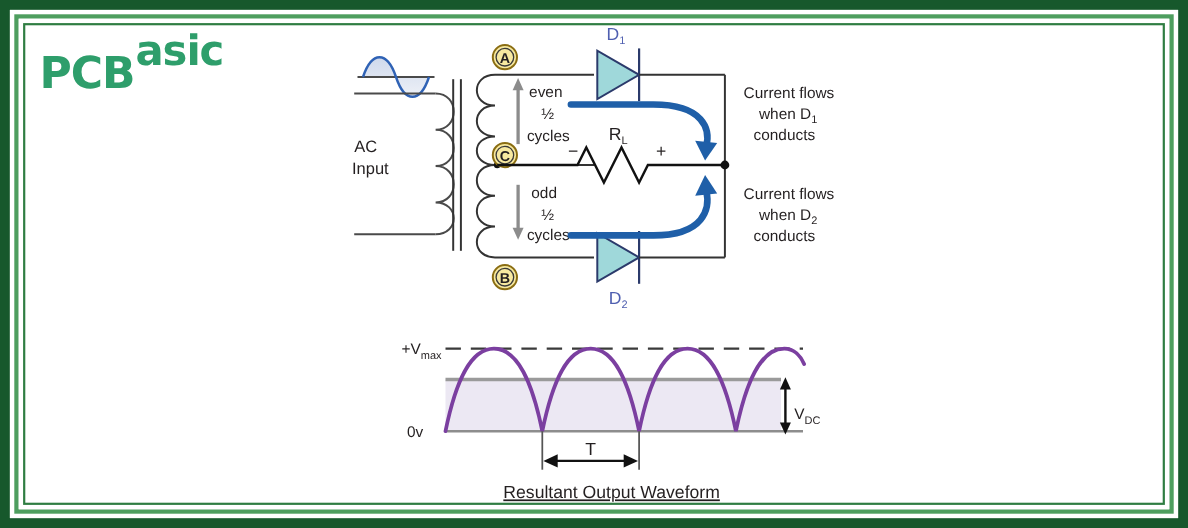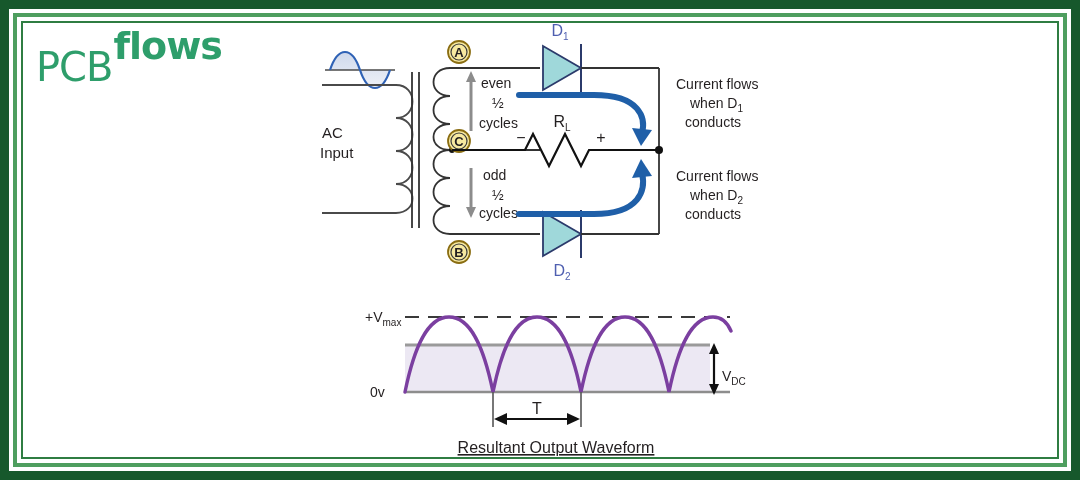--- a/index.html
+++ b/index.html
@@ -15,21 +15,21 @@
   .frame-inner{position:absolute;left:13px;top:13px;width:1054px;height:454px;
     box-sizing:border-box;border:4px solid #4e9e5f;pointer-events:none;}
   .frame-inner2{position:absolute;left:17px;top:17px;width:1046px;height:446px;
     box-sizing:border-box;border:4px solid #ffffff;pointer-events:none;}
   .frame-hair{position:absolute;left:21px;top:21px;width:1038px;height:438px;
     box-sizing:border-box;border:2px solid #2f7d42;pointer-events:none;}
 
   
   .logo{position:absolute;left:36px;top:24px;height:44px;
         display:flex;align-items:center;letter-spacing:-1px;}
-  .logo .pcb{font-family:"DejaVu Sans",sans-serif;font-size:40px;font-weight:400;
+  .logo .pcb{font-family:"DejaVu Sans",sans-serif;font-size:40px;font-weight:700;
         color:#2e9e6b;letter-spacing:-1px;margin-top:41px;}
   .logo .asic{font-family:"DejaVu Sans",sans-serif;font-size:38px;font-weight:700;
         color:#2e9e6b;letter-spacing:-1px;margin-left:1px;}
 
   
   #art{position:absolute;left:0;top:0;width:1080px;height:480px;}
 
   .txt{font-family:"Liberation Sans","DejaVu Sans",sans-serif;fill:#231f20;}
   .t14{font-size:14px;}
   .t13{font-size:13px;}
@@ -44,21 +44,21 @@
 <div id="page">
 
   <div class="frame-outer"></div>
   <div class="frame-mid"></div>
   <div class="frame-inner"></div>
   <div class="frame-inner2"></div>
   <div class="frame-hair"></div>
 
   <div class="logo">
     <span class="pcb">PCB</span>
-    <span class="asic">flows</span>
+    <span class="asic">asic</span>
   </div>
 
   <svg id="art" viewBox="0 0 1080 480" xmlns="http://www.w3.org/2000/svg">
 
     <defs>
       <linearGradient id="sinefill" x1="0" y1="0" x2="0" y2="1">
         <stop offset="0%" stop-color="#cfd9ec"></stop>
         <stop offset="100%" stop-color="#eef1f7"></stop>
       </linearGradient>
     </defs>

